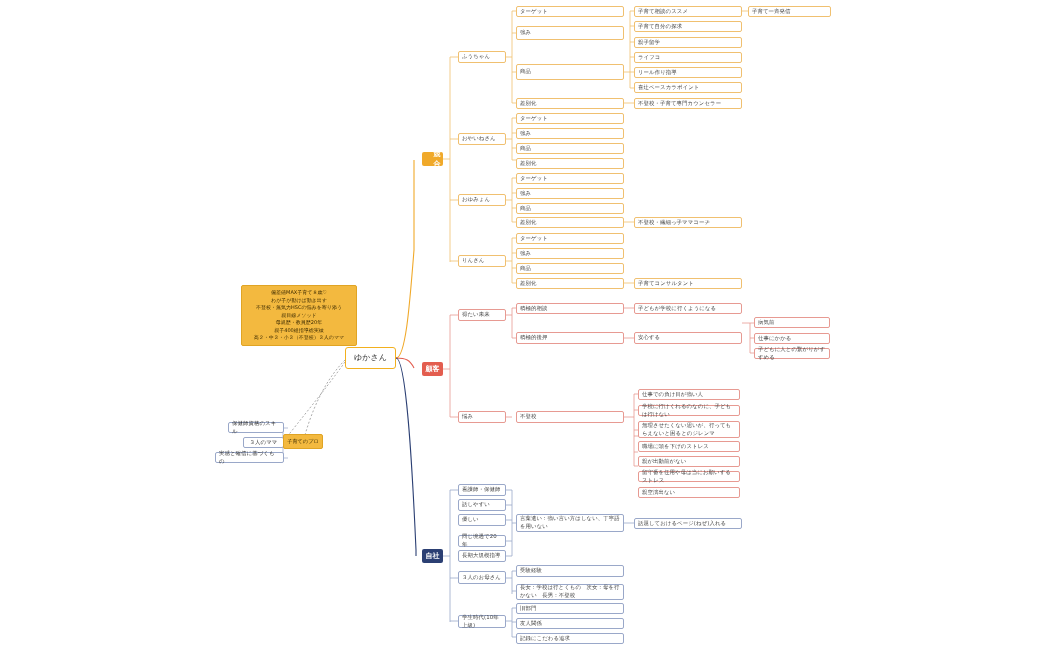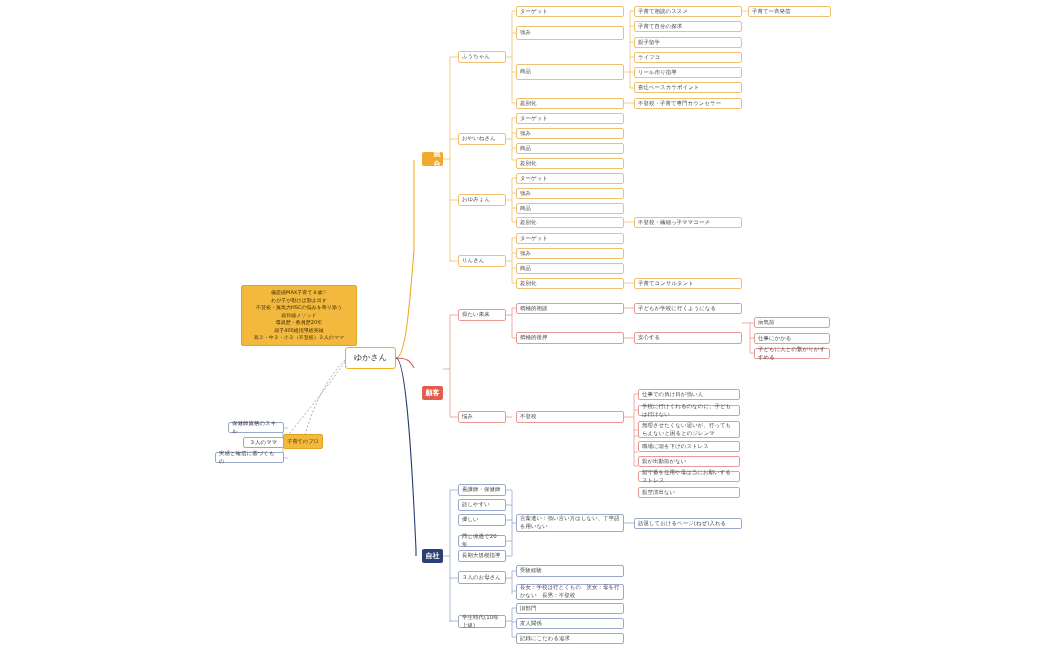--- a/index.html
+++ b/index.html
@@ -215,21 +215,21 @@
   <div class="node n-plain" style="left:215px;top:452px;width:69px;height:11px;justify-content:center;">
     <span>実感と確信に基づくもの</span>
   </div>
   <div class="small-tag" style="position:absolute;left:283px;top:434px;width:38px;height:13px;display:flex;align-items:center;">
     <span>子育てのプロ</span>
   </div>
 
   <div class="node branch-label b-kyogo" style="left:422px;top:152px;width:21px;height:14px;padding-left:12px;">
     <span>競合</span>
   </div>
-  <div class="node branch-label b-kokyaku" style="left:422px;top:362px;width:21px;height:14px;margin-top:24px;">
+  <div class="node branch-label b-kokyaku" style="left:422px;top:362px;width:21px;height:14px;">
     <span>顧客</span>
   </div>
   <div class="node branch-label b-jisha" style="left:422px;top:549px;width:21px;height:14px;">
     <span>自社</span>
   </div>
 
   <div class="node n-orange" style="left:458px;top:51px;width:48px;height:12px;">
     <span>ふうちゃん</span></div>
   <div class="node n-orange" style="left:458px;top:133px;width:48px;height:12px;">
     <span>おやいねさん</span></div>

